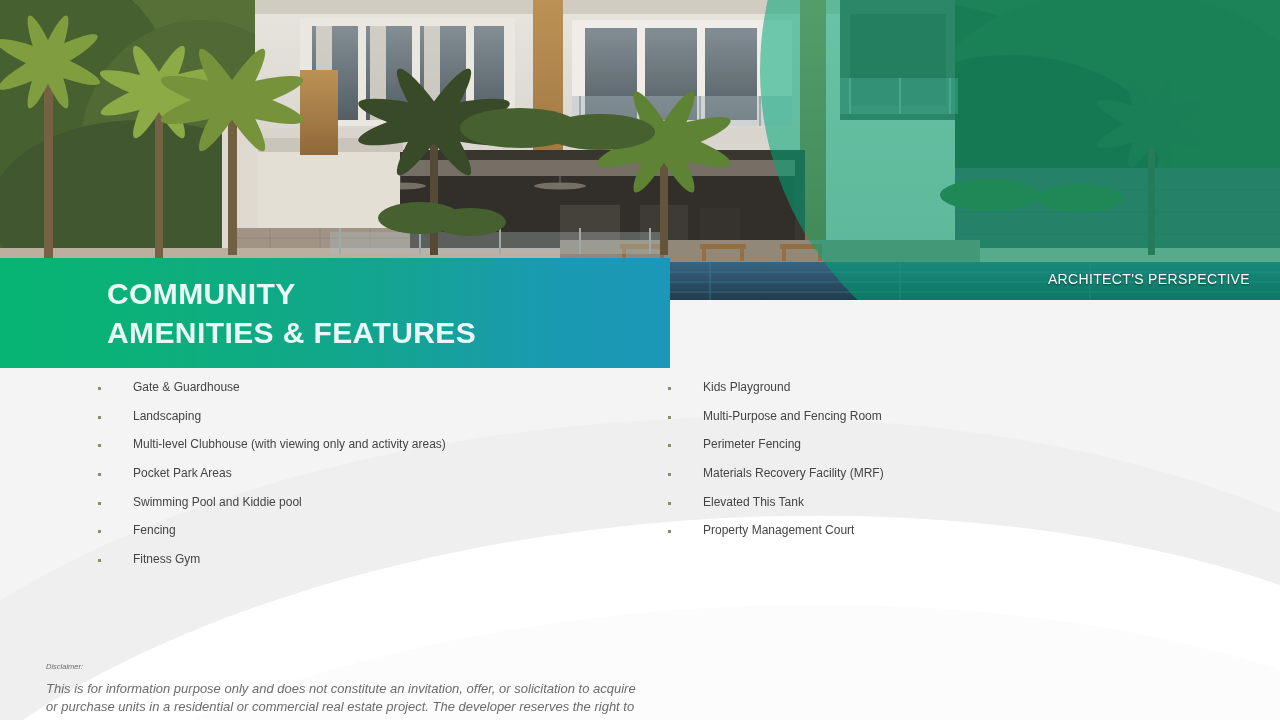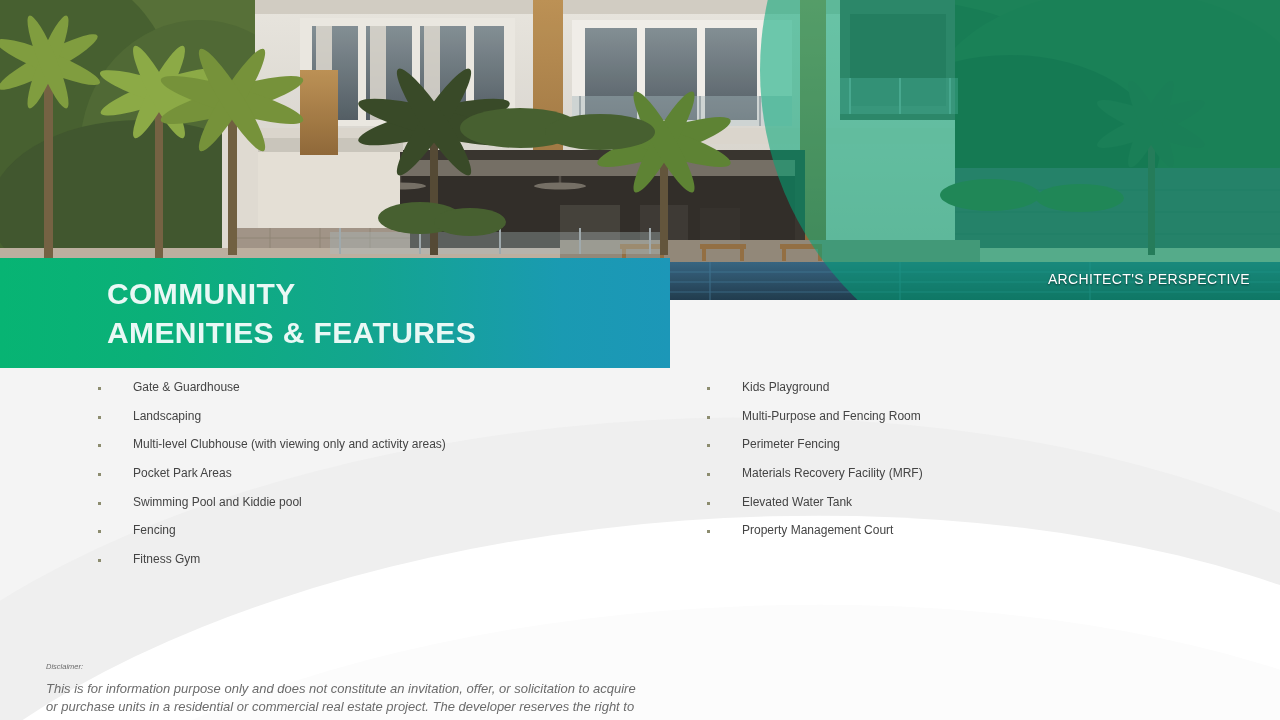--- a/index.html
+++ b/index.html
@@ -101,21 +101,21 @@
     border-radius: 50% 50% 0 0 / 100% 100% 0 0;
     transform: rotate(-2.2deg);
   }
 
   
   .amenity-col {
     position: absolute;
     top: 378px;
   }
   #col-left  { left: 98px;  width: 540px; }
-  #col-right { left: 707px; width: 520px; }
+  #col-right { left: 668px; width: 520px; }
 
   .amenity-item {
     display: flex;
     align-items: flex-start;
     height: 28.7px;
   }
   .bullet {
     flex: 0 0 auto;
     width: 3px;
     height: 3px;
@@ -432,21 +432,21 @@
       <div class="amenity-item">
         <span class="bullet"></span>
         <span class="amenity-text">Perimeter Fencing</span>
       </div>
       <div class="amenity-item">
         <span class="bullet"></span>
         <span class="amenity-text">Materials Recovery  Facility (MRF)</span>
       </div>
       <div class="amenity-item">
         <span class="bullet"></span>
-        <span class="amenity-text">Elevated Water Tank</span>
+        <span class="amenity-text">Elevated This Tank</span>
       </div>
       <div class="amenity-item">
         <span class="bullet"></span>
         <span class="amenity-text">Property Management  Court</span>
       </div>
     </div>
 
   <div id="disclaimer">
     <div id="disclaimer-label">Disclaimer:</div>
     <div id="disclaimer-body">This is for information purpose only and does not constitute an invitation, offer, or solicitation to acquire or purchase units in a residential or commercial real estate project. The developer reserves the right to change any detail herein  without prior notice</div>

